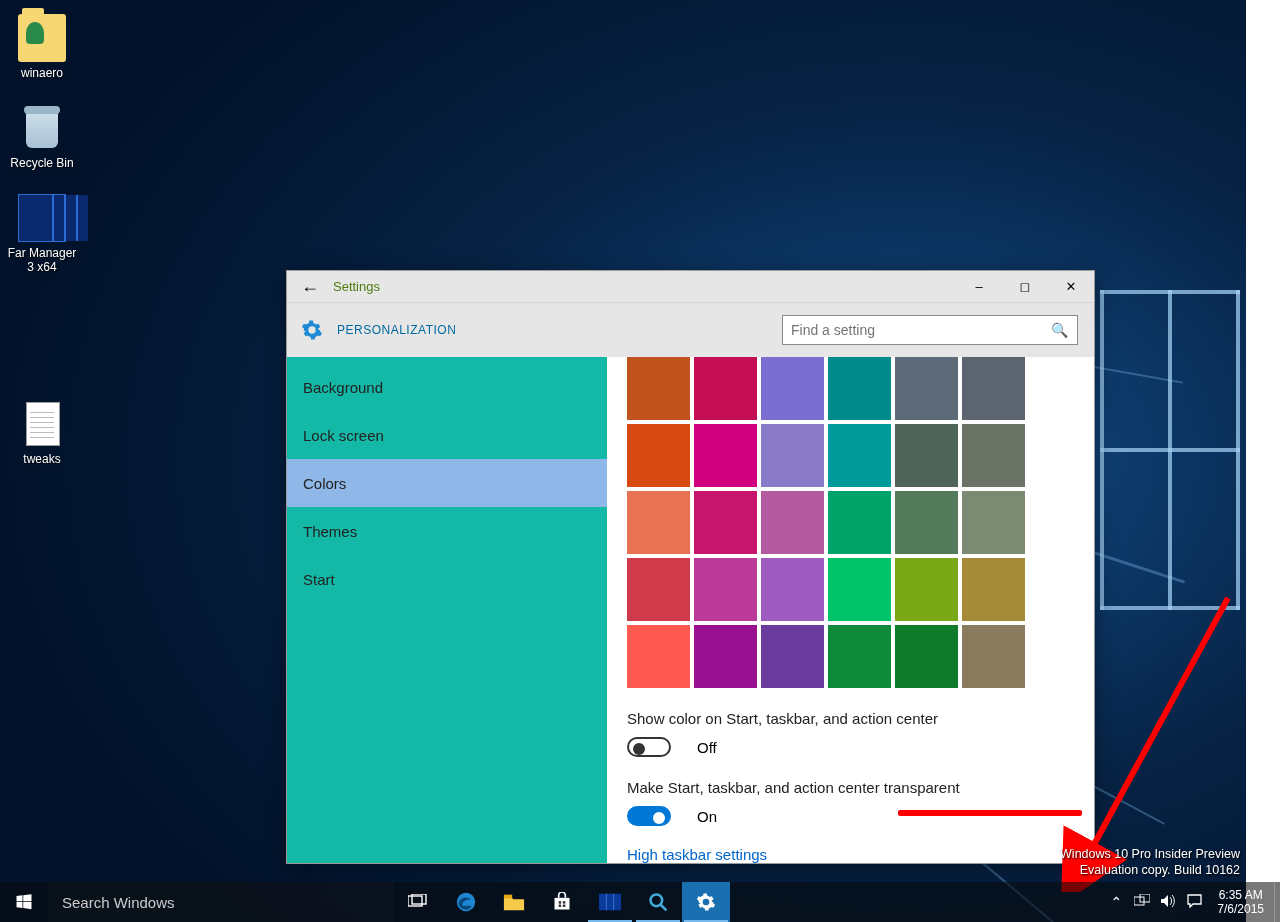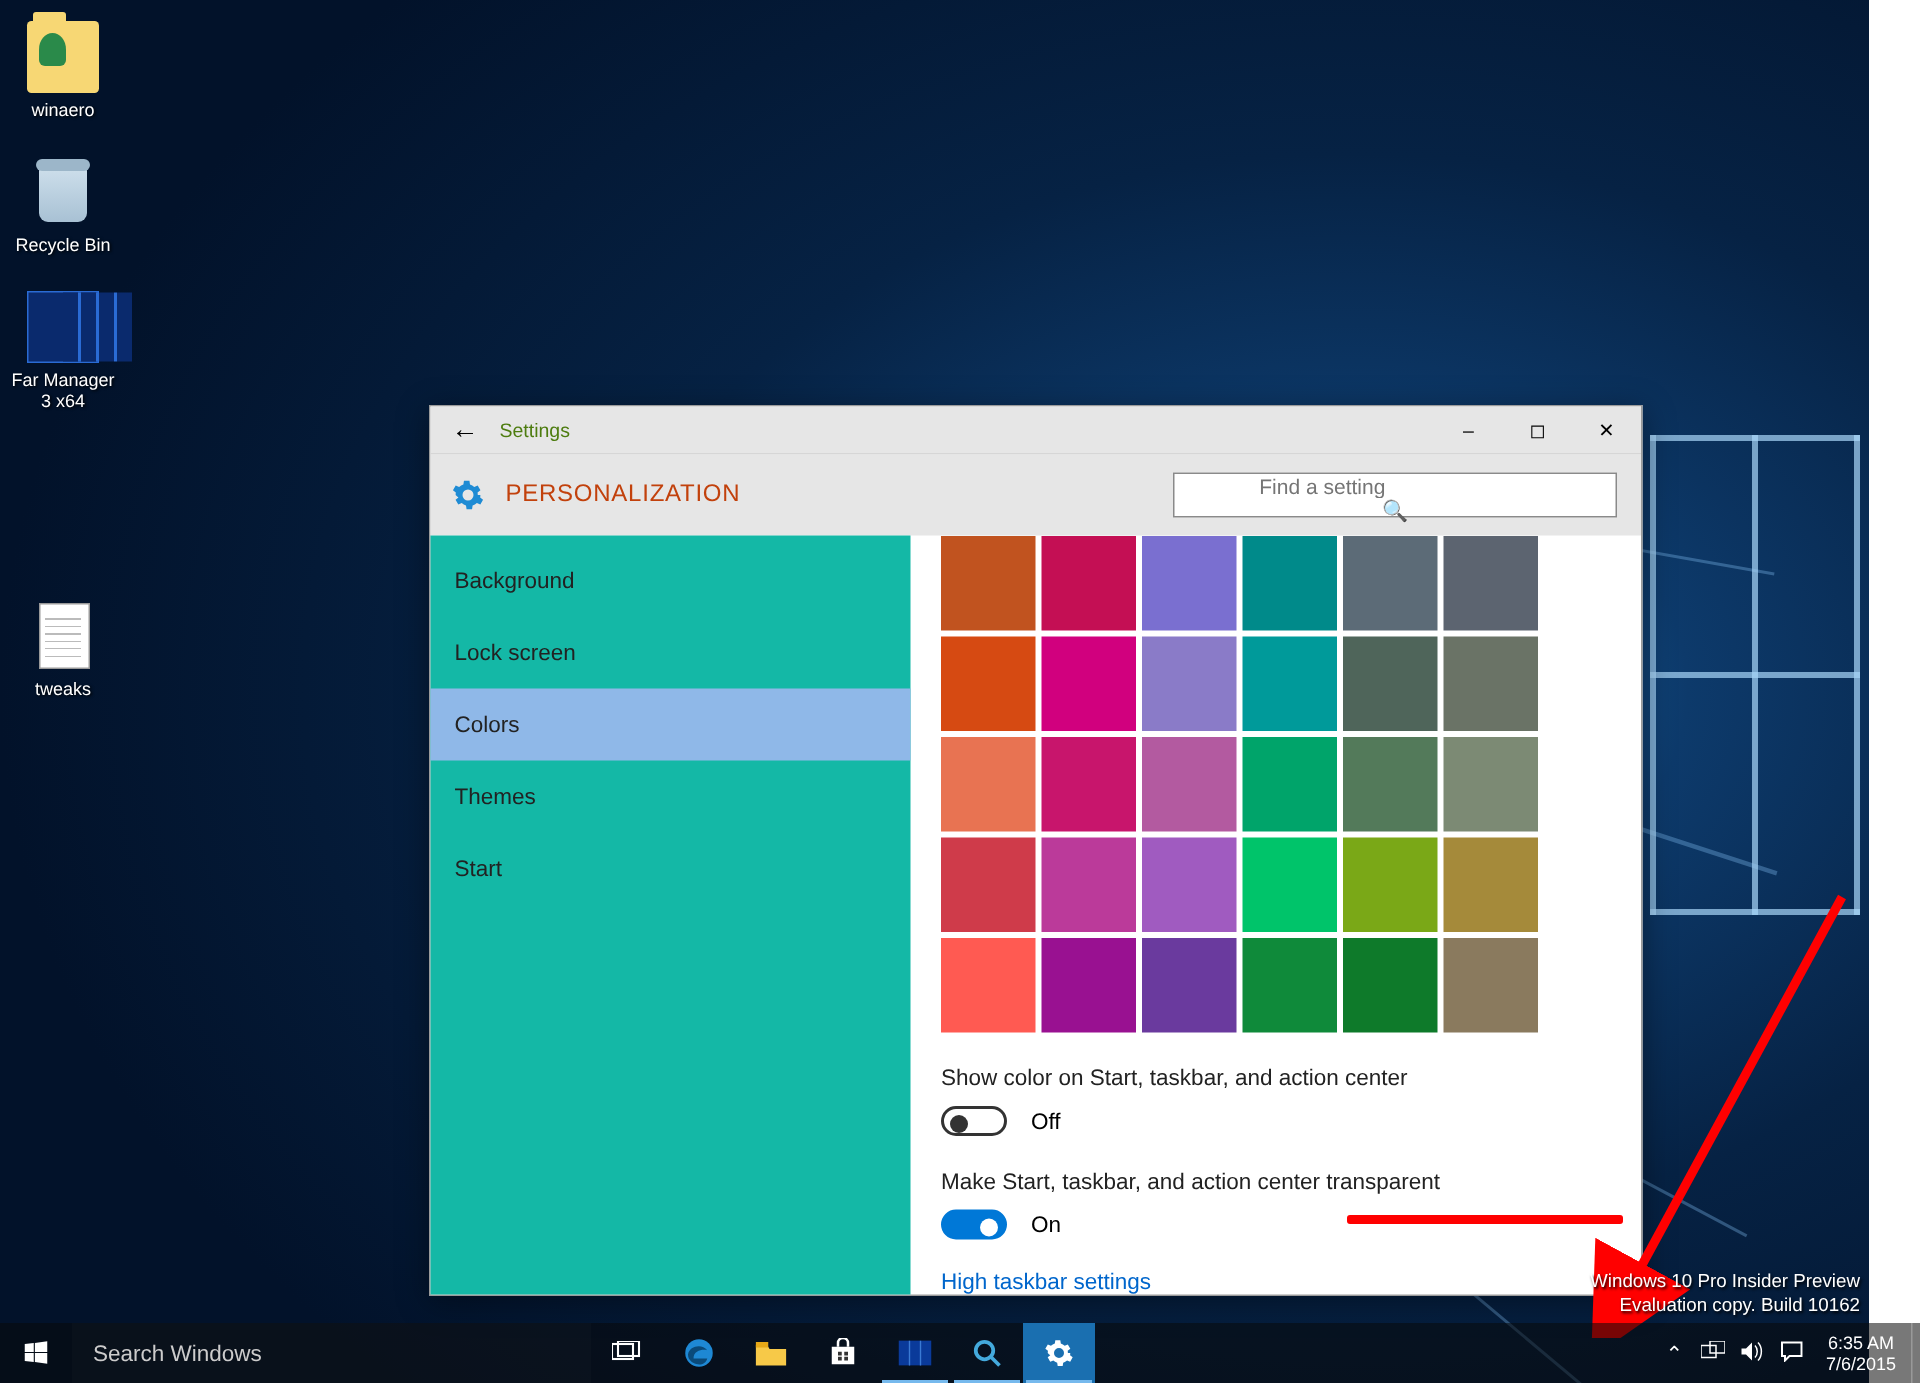--- a/index.html
+++ b/index.html
@@ -47,37 +47,37 @@
   box-shadow:0 4px 20px rgba(0,0,0,.4);
 }
 .titlebar{height:32px;background:#e6e6e6;display:flex;align-items:center;border-bottom:1px solid #d6d6d6;}
 .tb-back{width:46px;text-align:center;font-size:18px;cursor:pointer;}
 .tb-title{font-size:13px;color:#4d7c0f;}
 .tb-spacer{flex:1;}
 .tb-btn{width:46px;height:32px;display:flex;align-items:center;justify-content:center;font-size:13px;cursor:pointer;}
 
 .hdr{height:54px;background:#e6e6e6;display:flex;align-items:center;padding:0 16px 0 14px;gap:14px;}
 .gear{width:22px;height:22px;color:#1e8bd4;}
-.hdr-title{font-size:16px;letter-spacing:.5px;color:#c2410c;}
+.hdr-title{font-size:12px;letter-spacing:.5px;color:#0369a1;}
 .hdr-spacer{flex:1;}
-.search{width:296px;height:30px;border:1px solid #8a8a8a;background:#fff;display:flex;align-items:center;padding:0 8px;flex-direction:column;}
+.search{width:296px;height:30px;border:1px solid #8a8a8a;background:#fff;display:flex;align-items:center;padding:0 8px;}
 .search input{flex:1;border:none;outline:none;font-size:14px;background:transparent;}
 .search .sicon{color:#777;font-size:14px;}
 
 .body{flex:1;display:flex;min-height:0;}
 .sidebar{width:320px;background:#14b8a6;padding-top:6px;}
 .sitem{height:48px;display:flex;align-items:center;padding-left:16px;font-size:15px;color:#222;cursor:pointer;}
 .sitem.sel{background:#8fb8e8;}
 
 .content{flex:1;overflow:auto;padding:0 20px 34px 20px;}
 .swatches{display:grid;grid-template-columns:repeat(6,63px);grid-auto-rows:63px;gap:4px;margin-top:0;}
 .sw{width:63px;height:63px;cursor:pointer;}
 
 .opt{margin-top:22px;font-size:15px;color:#222;}
-.toggle-row{display:flex;align-items:center;gap:16px;margin-top:10px;}
+.toggle-row{display:flex;align-items:center;gap:26px;margin-top:10px;}
 .toggle{width:44px;height:20px;border-radius:10px;position:relative;cursor:pointer;}
 .toggle .knob{position:absolute;width:12px;height:12px;border-radius:50%;top:4px;}
 .toggle.off{border:2px solid #333;background:#fff;} .toggle.off .knob{left:4px;background:#333;}
 .toggle.on{background:#0078d7;border:2px solid #0078d7;} .toggle.on .knob{right:4px;background:#fff;}
 .tlabel{font-size:15px;}
 .link{color:#0066cc;font-size:15px;margin-top:20px;cursor:pointer;display:inline-block;} 
 .underline{position:absolute;left:898px;top:810px;width:184px;height:6px;background:#f00;border-radius:2px;}
 .arrow-svg{position:absolute;left:1060px;top:592px;pointer-events:none;}
 
 

